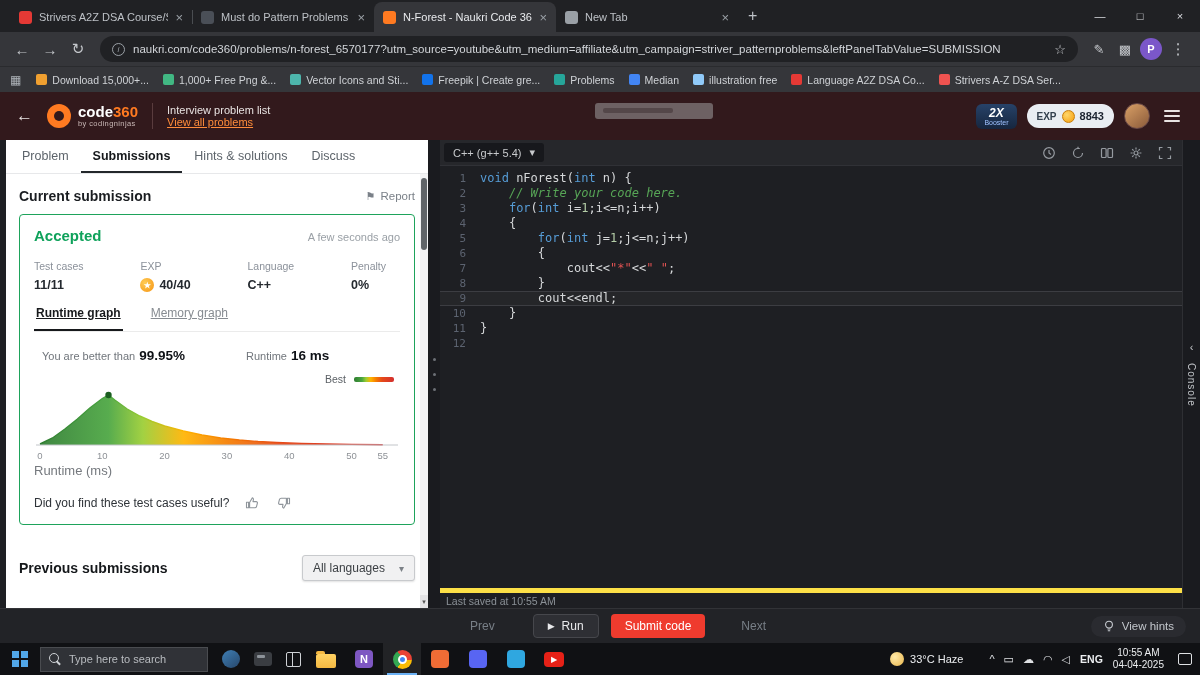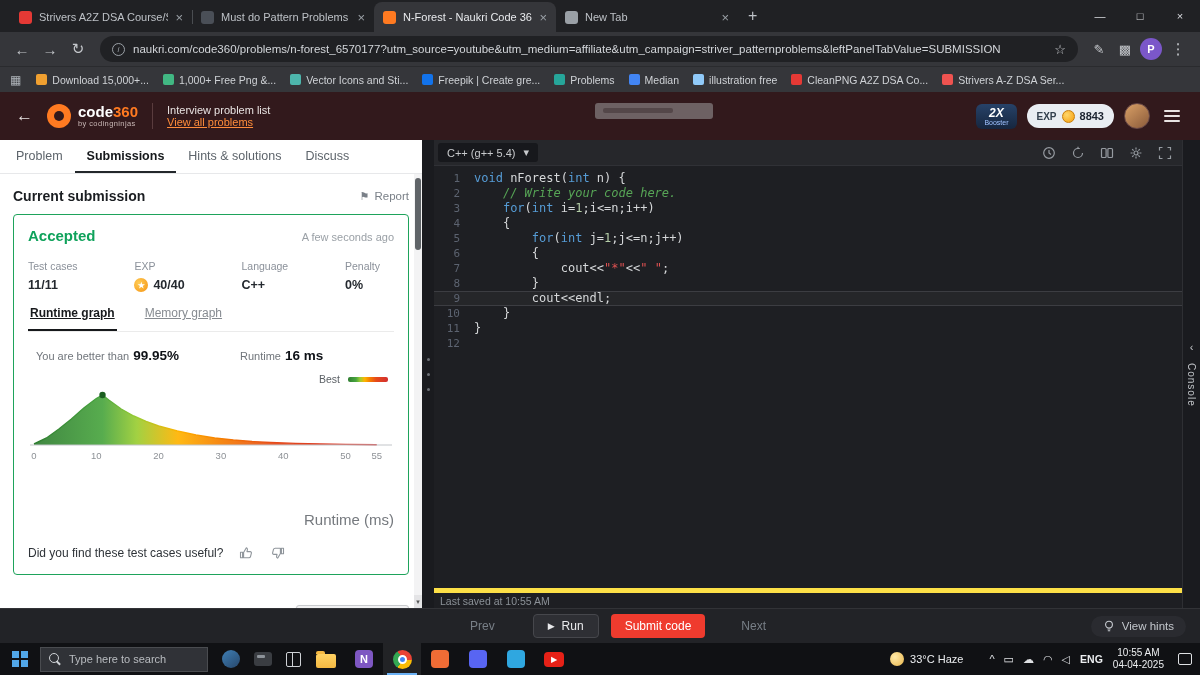--- a/index.html
+++ b/index.html
@@ -57,21 +57,21 @@
   .booster .b2 { color:#9fc1ff; font-size:7px; }
   .exp-pill { background:#e9edf2; border-radius:12px; height:24px; display:flex; align-items:center; gap:5px; padding:0 10px; }
   .exp-label { color:#33404e; font-size:10px; font-weight:bold; }
   .exp-coin { width:13px; height:13px; border-radius:50%; background:radial-gradient(circle at 35% 35%, #ffd66b, #f59e0b); border:1px solid #c87d0a; }
   .exp-value { color:#1b2330; font-size:11px; font-weight:bold; }
   .hdr-avatar { width:26px; height:26px; border-radius:50%; background:linear-gradient(140deg,#d9a066,#8a5a3a); border:1px solid #6b4a48; }
   .hamburger { display:flex; flex-direction:column; gap:3px; padding:4px; }
   .hamburger i { width:16px; height:2px; background:#e8e3e2; border-radius:1px; }
 
   
-  .main { position:absolute; top:140px; left:0; right:0; height:468px; display:flex; }
+  .main { position:absolute; top:140px; left:6px; right:0; height:468px; display:flex; }
 
   
   .leftpanel { width:422px; background:#fff; position:relative; flex:none; }
   .lp-tabs { height:34px; border-bottom:1px solid #e7e8ea; display:flex; align-items:stretch; padding-left:4px; }
   .lp-tab { display:flex; align-items:center; padding:0 12px; font-size:12.5px; color:#5d646b; border-bottom:2.5px solid transparent; }
   .lp-tab.active { color:#15181b; font-weight:bold; border-bottom-color:#23272b; }
   .lp-body { padding:14px 13px 0 13px; }
   .cs-header { display:flex; align-items:center; justify-content:space-between; }
   .cs-title { font-size:14px; font-weight:bold; color:#1a1d21; }
   .report { display:flex; align-items:center; gap:5px; color:#7a8088; font-size:11.5px; }
@@ -88,21 +88,21 @@
   .g-tab { font-size:12px; color:#868b91; padding:0 2px 9px 2px; border-bottom:2px solid transparent;text-decoration:underline; }
   .g-tab.active { color:#17191c; font-weight:bold; border-bottom-color:#17191c; }
   .better-row { margin-top:16px; display:flex; }
   .metric { font-size:11px; color:#70757b;margin-left:8px; }
   .metric:first-child { width:196px; }
   .mvalue { font-size:13.5px; font-weight:bold; color:#0e1116; margin-left:4px; }
   .legend-row { margin-top:10px; display:flex; justify-content:flex-end; align-items:center; gap:8px; padding-right:6px; }
   .legend-label { font-size:10.5px; color:#5c6166; }
   .legend-bar { width:40px; height:5px; border-radius:2px; display:inline-block; }
   .chart { display:block; margin-top:2px; }
-  .xlabel { text-align:right; font-size:15px; color:#75797e;margin-top:48px; }
+  .xlabel { text-align:left; font-size:13px; color:#75797e; }
   .feedback-row { margin-top:18px; display:flex; align-items:center; gap:16px; }
   .fb-q { font-size:12px; color:#2e3338; }
   .thumb { display:inline-flex; }
   .prev-row { margin-top:30px; display:flex; justify-content:space-between; align-items:center; }
   .prev-title { font-size:14px; font-weight:bold; color:#15181b; }
   .lang-dd { border:1px solid #c8cacd; background:#f1f1f2; border-radius:3px; padding:5px 10px; font-size:12px; color:#3c4044; display:flex; align-items:center; gap:14px; box-shadow:0 1px 2px rgba(0,0,0,.12); }
   .dd-caret { color:#7c8187; font-size:10px; }
   .lp-scrollbar { position:absolute; right:0; top:34px; bottom:0; width:8px; background:#f3f3f4; }
   .lp-thumb { position:absolute; top:4px; left:1px; width:6px; height:72px; background:#606468; border-radius:3px; }
   .lp-down { position:absolute; bottom:0; left:0; width:8px; height:13px; background:#e4e4e6; color:#555; font-size:7px; display:flex; align-items:center; justify-content:center; }
@@ -248,21 +248,21 @@
         <span class="bm">
           <span class="bicon" style="background: rgb(66, 133, 244);"></span>
           <span>Median</span>
         </span>
         <span class="bm">
           <span class="bicon" style="background: rgb(144, 202, 249);"></span>
           <span>illustration free</span>
         </span>
         <span class="bm">
           <span class="bicon" style="background: rgb(229, 57, 53);"></span>
-          <span>CleanPNG A2Z DSA Co...</span>
+          <span>Language A2Z DSA Co...</span>
         </span>
         <span class="bm">
           <span class="bicon" style="background: rgb(239, 83, 80);"></span>
           <span>Strivers A-Z DSA Ser...</span>
         </span>
       </div>
   </div>
 
   <div class="siteheader">
     <span class="hdr-back">←</span>

